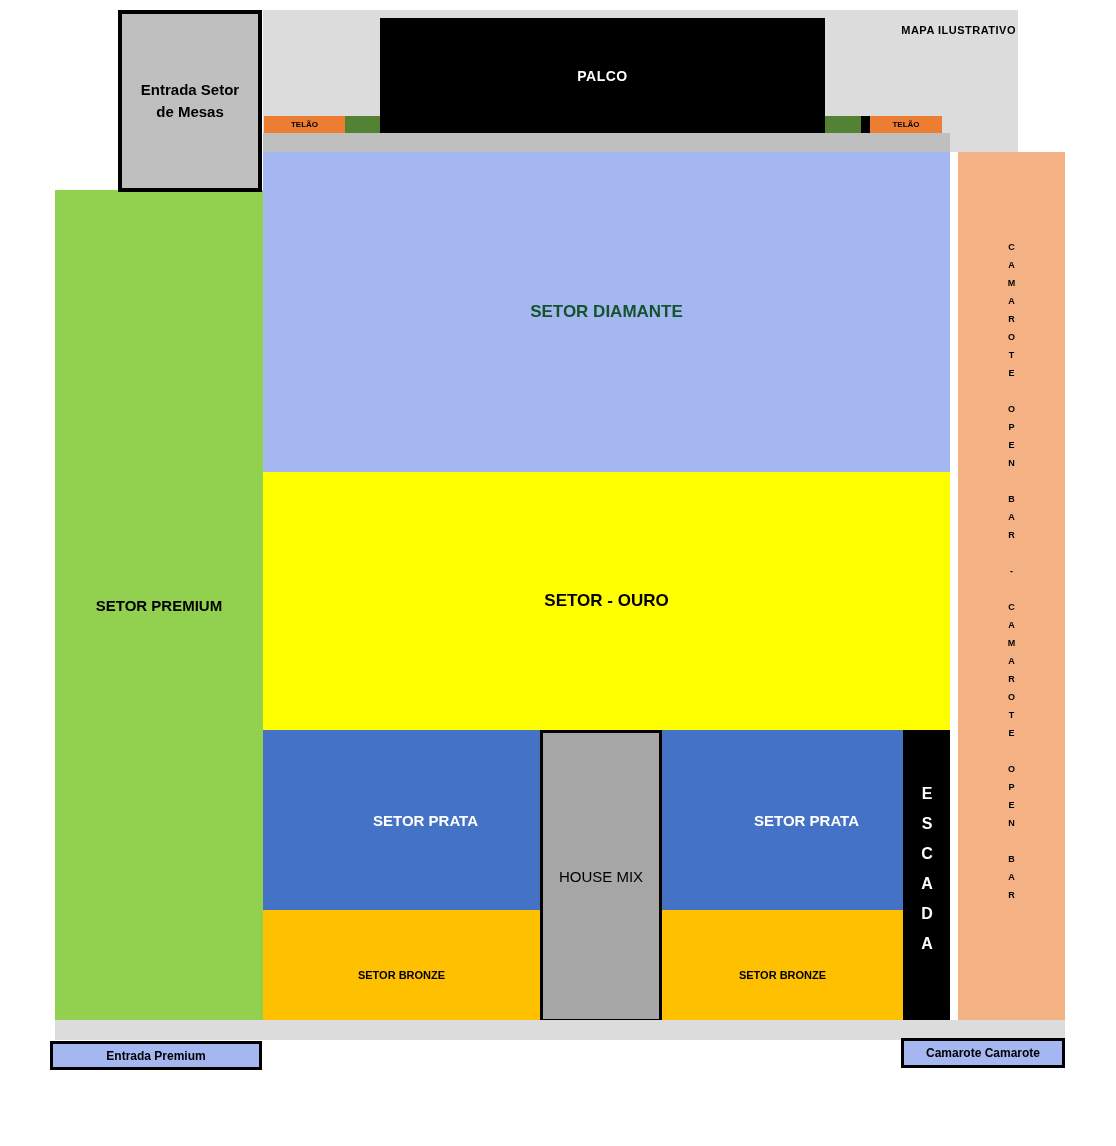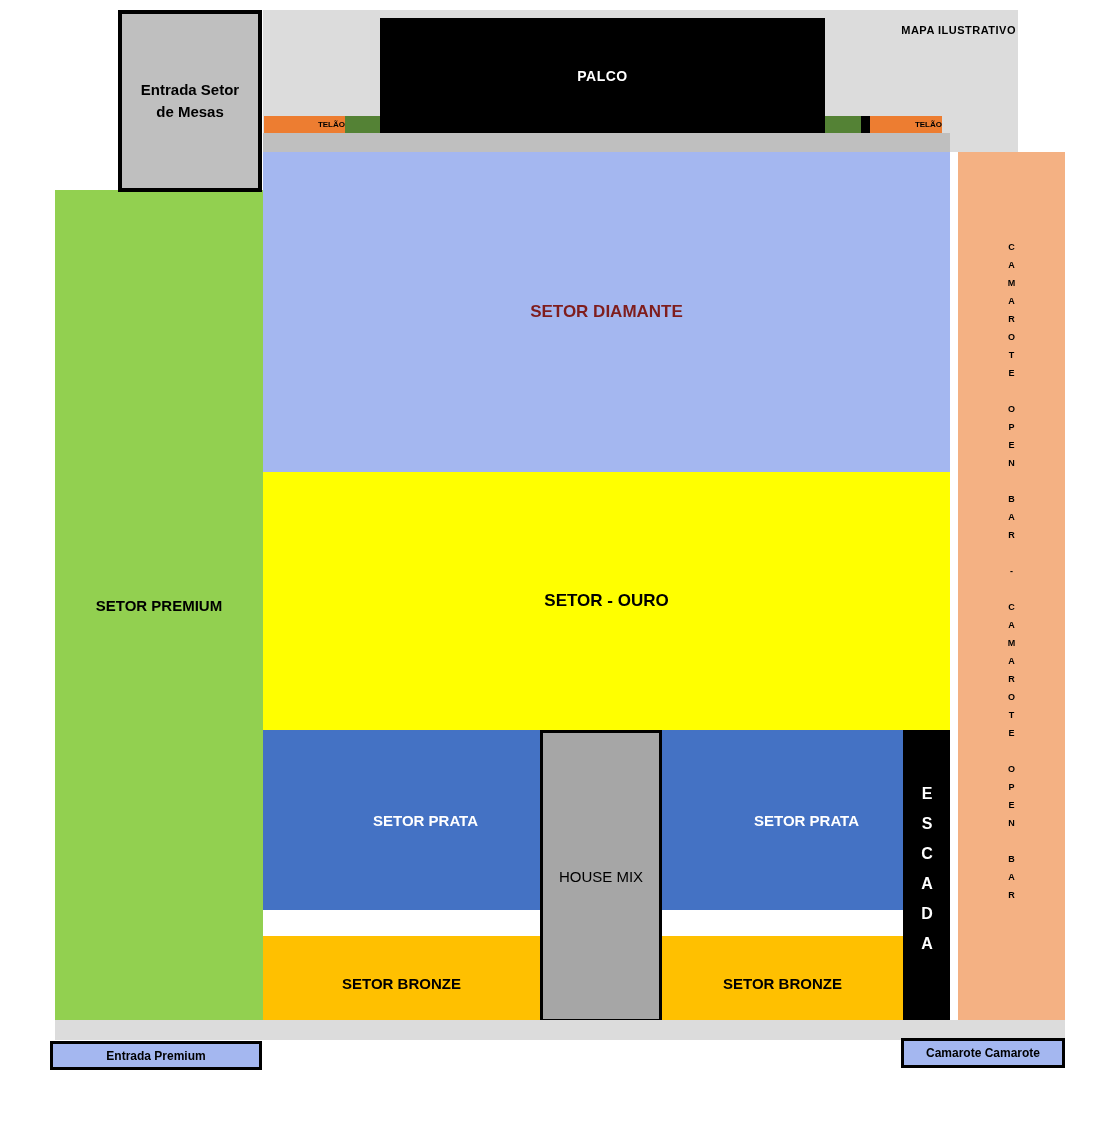--- a/index.html
+++ b/index.html
@@ -12,38 +12,38 @@
   }
   .abs{position:absolute;box-sizing:border-box;}
   .center{display:flex;align-items:center;justify-content:center;text-align:center;}
 
   
   .top-band{left:263px;top:10px;width:755px;height:142px;background:#dcdcdc;}
   .map-note{left:860px;top:24px;width:156px;height:16px;
             font-size:11px;font-weight:bold;color:#000;text-align:right;letter-spacing:.5px;}
   .palco{left:380px;top:18px;width:445px;height:115px;background:#000;color:#fff;
          font-size:14px;font-weight:bold;letter-spacing:.5px;}
-  .telao{top:116px;height:17px;background:#ed7d31;color:#000;font-size:8px;font-weight:bold;justify-content:flex-end;}
+  .telao{top:116px;height:17px;background:#ed7d31;color:#000;font-size:8px;font-weight:bold;}
   .telao-left{left:264px;width:81px;}
   .telao-right{left:870px;width:72px;}
   .green-block{top:116px;height:17px;background:#548235;}
   .gb-left{left:345px;width:35px;}
   .gb-right{left:825px;width:36px;}
   .black-sliver{left:861px;top:116px;width:9px;height:17px;background:#000;}
   .stage-front-bar{left:263px;top:133px;width:687px;height:19px;background:#bfbfbf;}
 
   
-  .diamante{left:263px;top:152px;width:687px;height:320px;background:#a4b7f0;color:#7f1d1d;
+  .diamante{left:263px;top:152px;width:687px;height:320px;background:#a4b7f0;color:#14532d;
             font-size:17px;font-weight:bold;}
   .ouro{left:263px;top:472px;width:687px;height:258px;background:#ffff00;color:#000;
         font-size:17px;font-weight:bold;}
   .prata{background:#4472c4;color:#fff;font-size:15px;font-weight:bold;top:730px;height:180px;padding-left:48px;}
   .prata-left{left:263px;width:277px;}
   .prata-right{left:662px;width:241px;}
-  .bronze{background:#ffc000;color:#000;font-size:15px;font-weight:bold;top:910px;height:94px;margin-top:26px;}
+  .bronze{background:#ffc000;color:#000;font-size:11px;font-weight:bold;top:910px;height:130px;}
   .bronze-left{left:263px;width:277px;}
   .bronze-right{left:662px;width:241px;}
   .house-mix{left:540px;top:730px;width:122px;height:292px;background:#a6a6a6;
              border:3px solid #000;color:#000;font-size:15px;font-weight:normal;}
   .escada{left:903px;top:730px;width:47px;height:290px;background:#000;color:#fff;}
   .premium{left:55px;top:190px;width:208px;height:830px;background:#92d050;color:#000;
            font-size:15px;font-weight:bold;}
   .camarote{left:958px;top:152px;width:107px;height:868px;background:#f4b183;color:#000;
             display:flex;justify-content:center;align-items:flex-start;padding-top:90px;}
 

